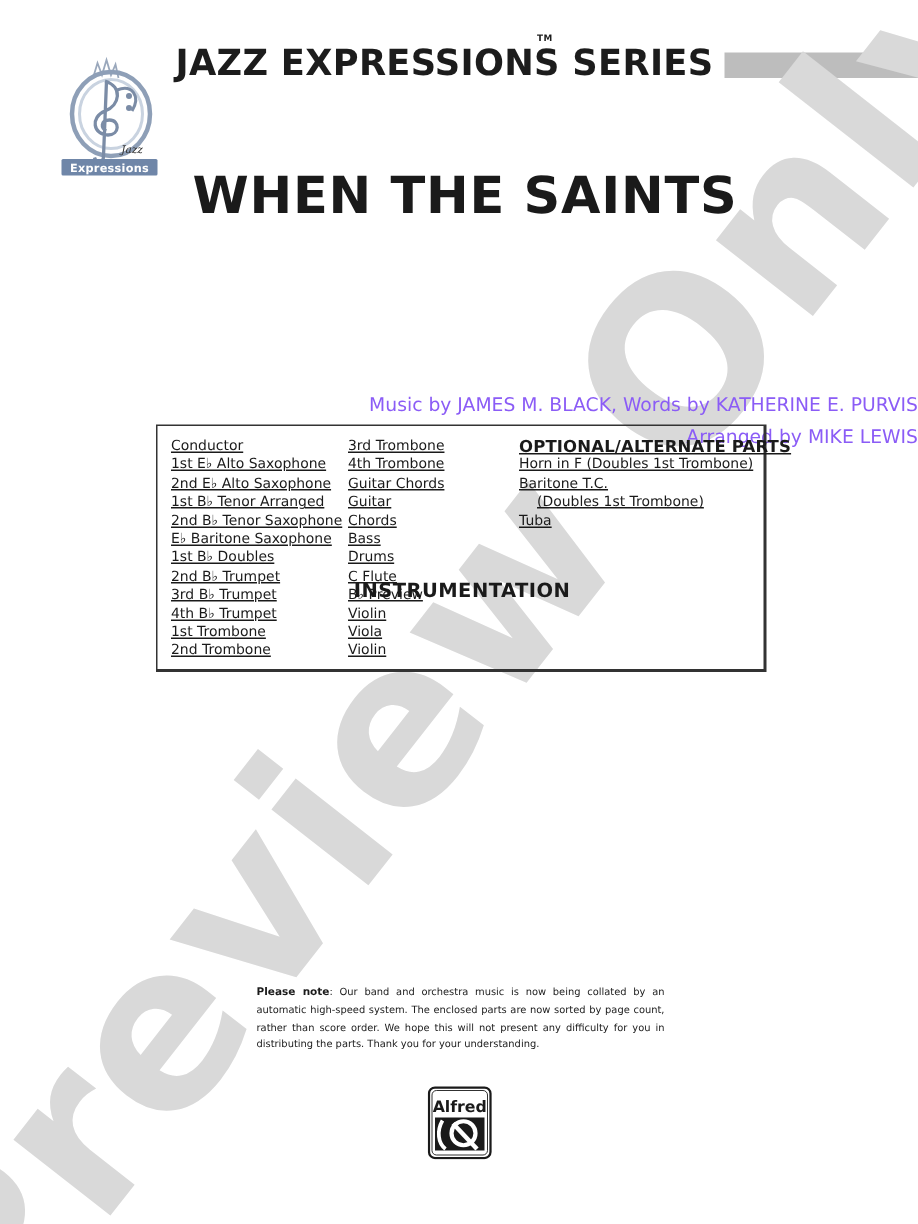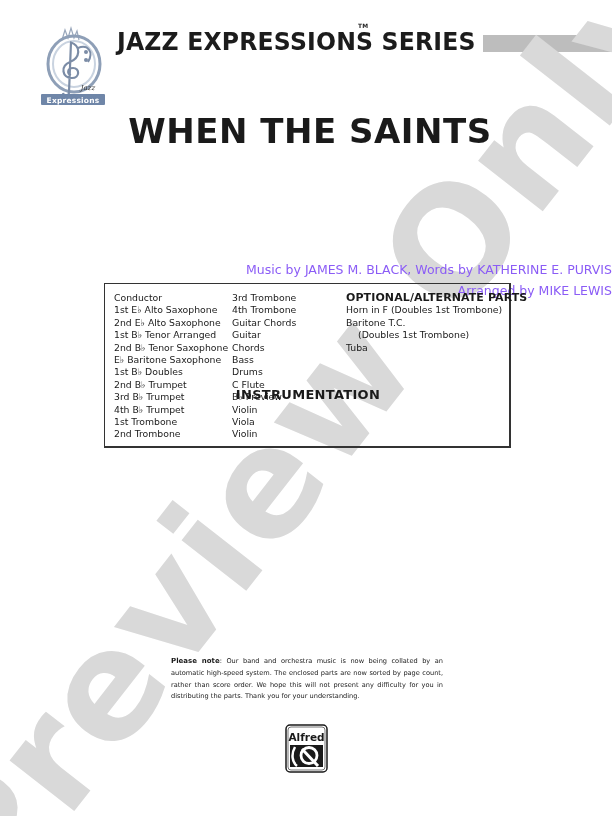--- a/index.html
+++ b/index.html
@@ -11,21 +11,21 @@
       width: 612px;
       height: 816px;
       position: relative;
       overflow: hidden;
       font-family: "Liberation Sans", "DejaVu Sans", sans-serif;
       color: #1a1a1a;
     }
     .logo {
       position: absolute;
       left: 40px;
-      top: 22px;
+      top: 34px;
       width: 66px;
       height: 86px;
       text-align: right;
     }
     .series-title {
       position: absolute;
       left: 117px;
       top: 28px;
       font-family: "DejaVu Sans", sans-serif;
       font-weight: bold;
@@ -105,21 +105,21 @@
       z-index: 2;
     }
     .col {
       position: absolute;
       top: 8px;
       font-family: "DejaVu Sans", sans-serif;
       font-size: 9.3px;
       line-height: 12.4px;
       color: #1a1a1a;
     }
-    .col div { white-space: nowrap; }
+    .col div { white-space: nowrap; text-decoration: underline; }
     .col1 { left: 9px; }
     .col2 { left: 127px; }
     .col3 { left: 241px; }
     .col3 .opt-head {
       font-weight: bold;
       font-size: 11px;
       letter-spacing: 0.1px;
     }
     .col3 .indent { padding-left: 12px; }
     .note {

